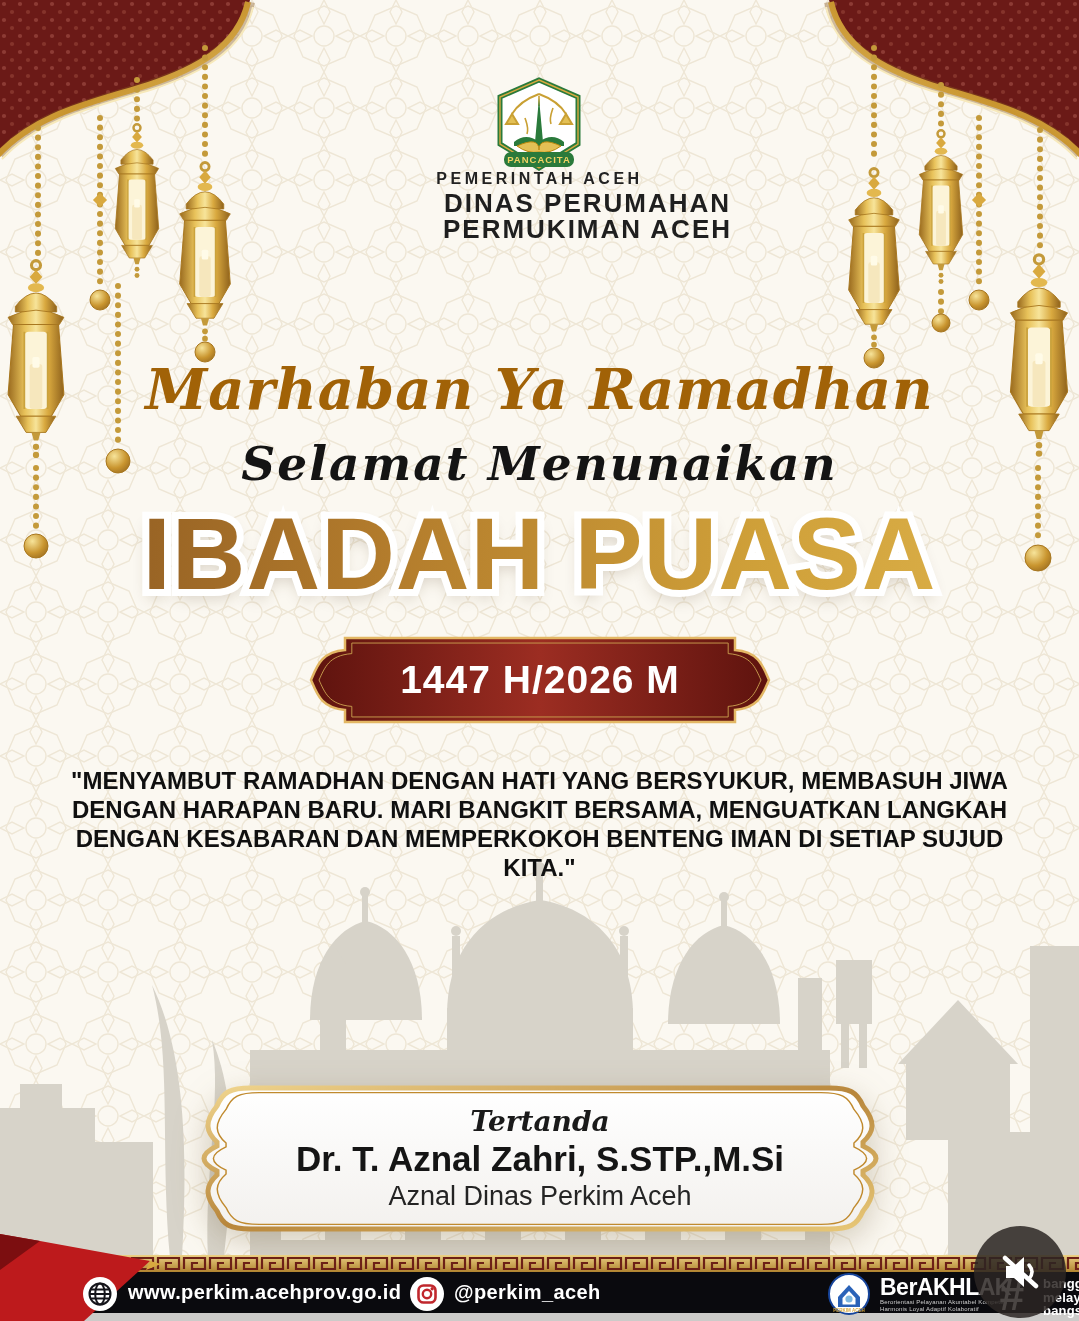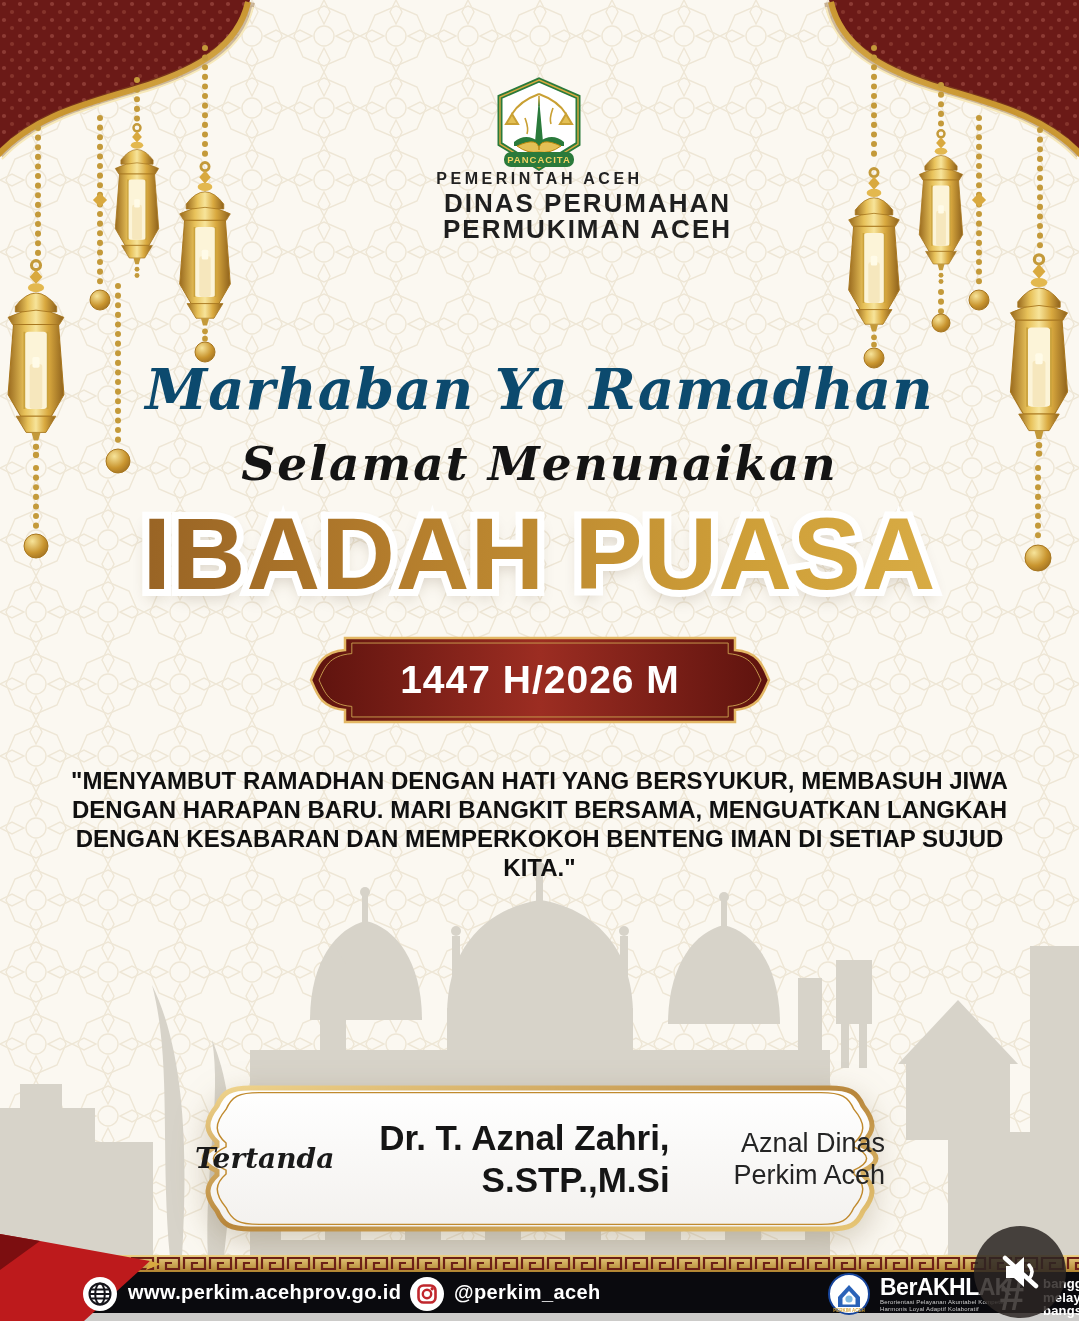--- a/index.html
+++ b/index.html
@@ -10,21 +10,21 @@
 
   
   .gov-line{top:170px;left:0;width:100%;text-align:center;
     font-size:16px;font-weight:800;letter-spacing:3.5px;color:#222;}
   .agency{top:191px;left:0;width:100%;text-align:center;
     font-size:26px;font-weight:800;letter-spacing:2px;line-height:25.5px;color:#1f1f1f;margin-left:48px;}
 
   
   .script-gold{top:356px;left:0;width:100%;text-align:center;
     font-family:"DejaVu Serif",serif;font-style:italic;font-weight:bold;
-    font-size:56px;color:#0c4a6e;letter-spacing:1px;}
+    font-size:56px;color:#a16207;letter-spacing:1px;}
   .script-black{top:436px;left:0;width:100%;text-align:center;
     font-family:"DejaVu Serif",serif;font-style:italic;font-weight:600;
     font-size:47px;color:#141414;letter-spacing:2px;}
 
   
   .headline{top:499px;left:0;width:100%;text-align:center;display:grid;}
   .headline span{grid-area:1/1;font-size:102px;line-height:1.08;font-weight:800;letter-spacing:1px;
     font-family:"Liberation Sans",sans-serif;}
   .hl-under{color:#fff;-webkit-text-stroke:14px #fff;
     text-shadow:0 8px 16px rgba(80,55,20,.25),0 0 3px #fff;}
@@ -35,22 +35,22 @@
   .plate{top:630px;left:309px;width:462px;height:100px;}
   .plate-text{top:630px;left:309px;width:462px;height:100px;display:flex;align-items:center;justify-content:center;
     font-size:39px;font-weight:800;letter-spacing:1px;color:#fff;}
 
   
   .quote{top:766px;left:39px;width:1001px;text-align:center;
     font-size:24px;font-weight:800;letter-spacing:0;line-height:29px;color:#101010;}
 
   
   .sigbox-svg{top:1082px;left:195px;filter:drop-shadow(0 10px 16px rgba(110,90,50,.28));}
-  .sigbox-text{top:1082px;left:195px;width:690px;height:153px;display:flex;
-    align-items:center;justify-content:center;text-align:right;gap:19px;}
+  .sigbox-text{top:1082px;left:195px;width:690px;height:153px;display:flex;flex-direction:column;
+    align-items:center;justify-content:center;text-align:right;}
   .tertanda{font-family:"DejaVu Serif",serif;font-style:italic;font-weight:600;
     font-size:28px;color:#1a1a1a;line-height:32px;}
   .sig-name{font-size:35px;font-weight:800;color:#151515;line-height:42px;letter-spacing:0;}
   .sig-title{font-size:27px;font-weight:500;color:#242424;line-height:32px;}
 
   
   .f-strip{top:1255px;left:0;}
   .f-bar{top:1272px;left:0;width:1079px;height:41px;background:#0a0a0e;}
   .f-gray{top:1313px;left:0;width:1079px;height:8px;background:#cccbc9;}
   .f-ribbon{top:1228px;left:0;}

